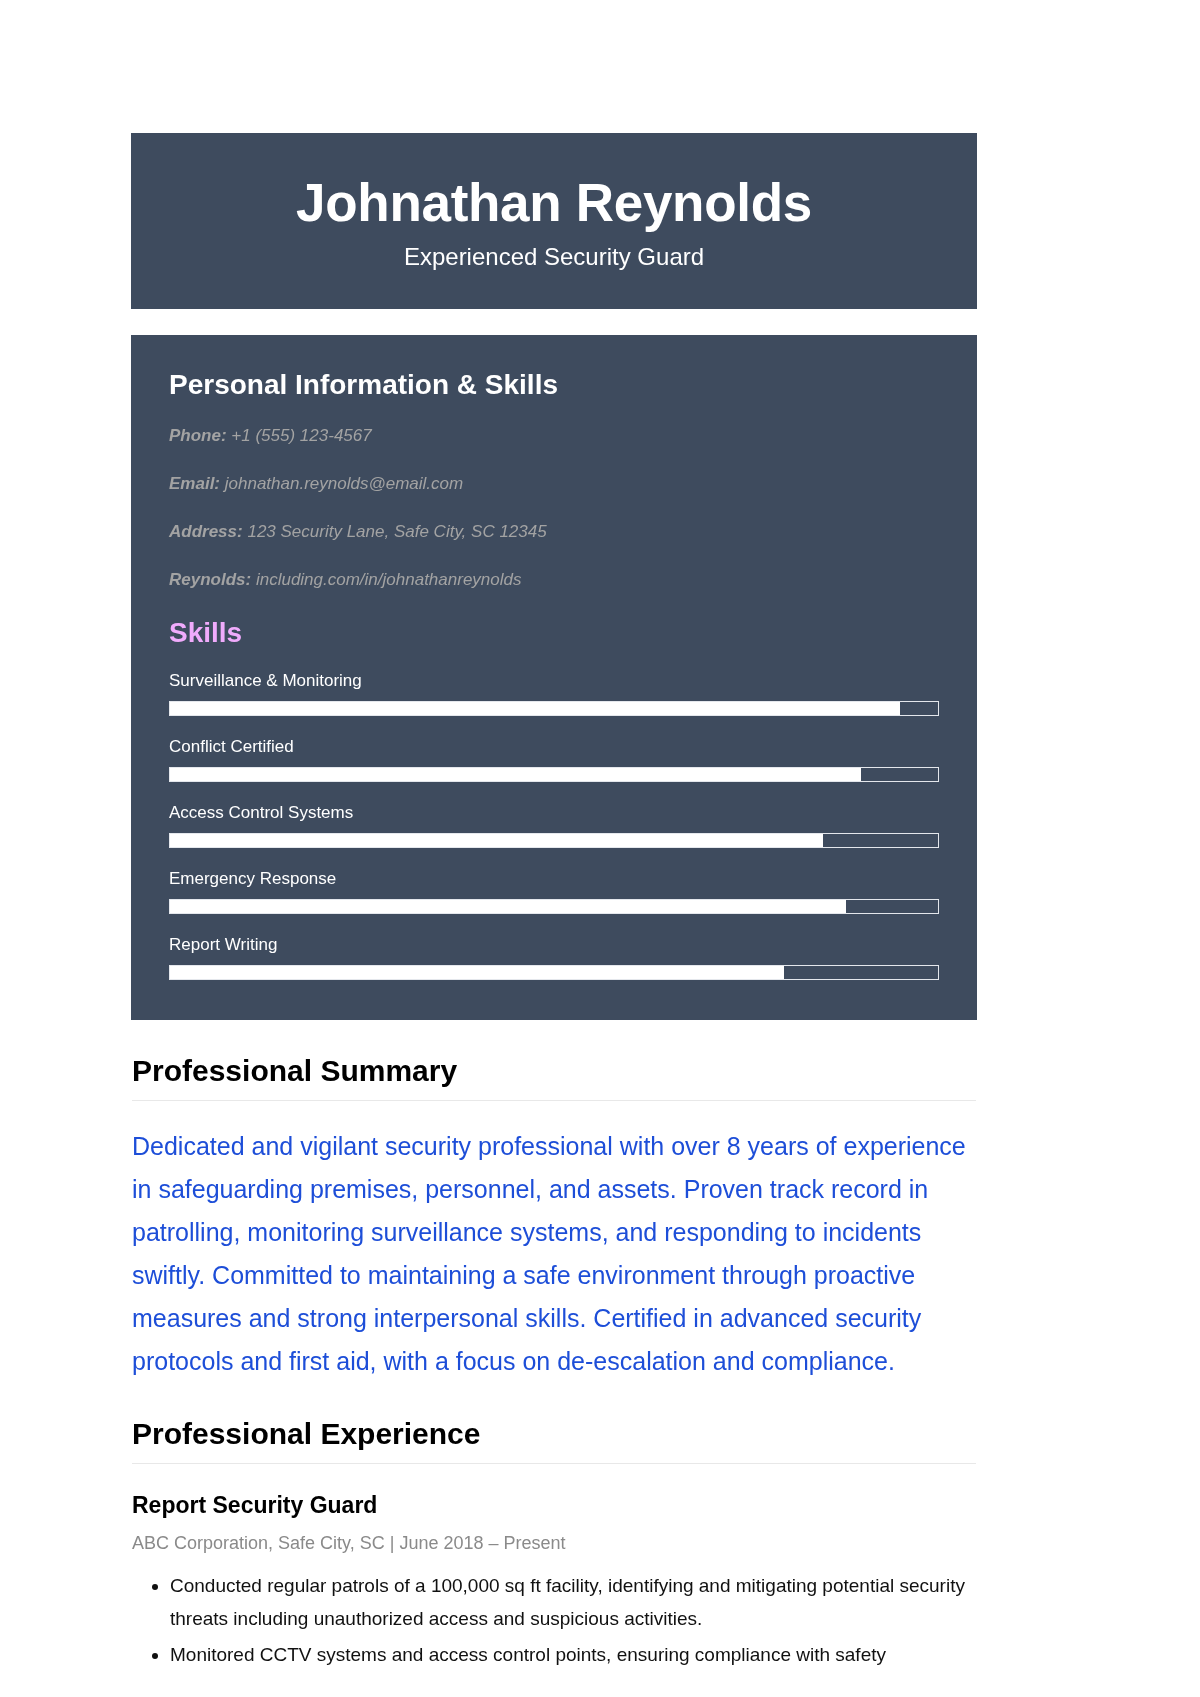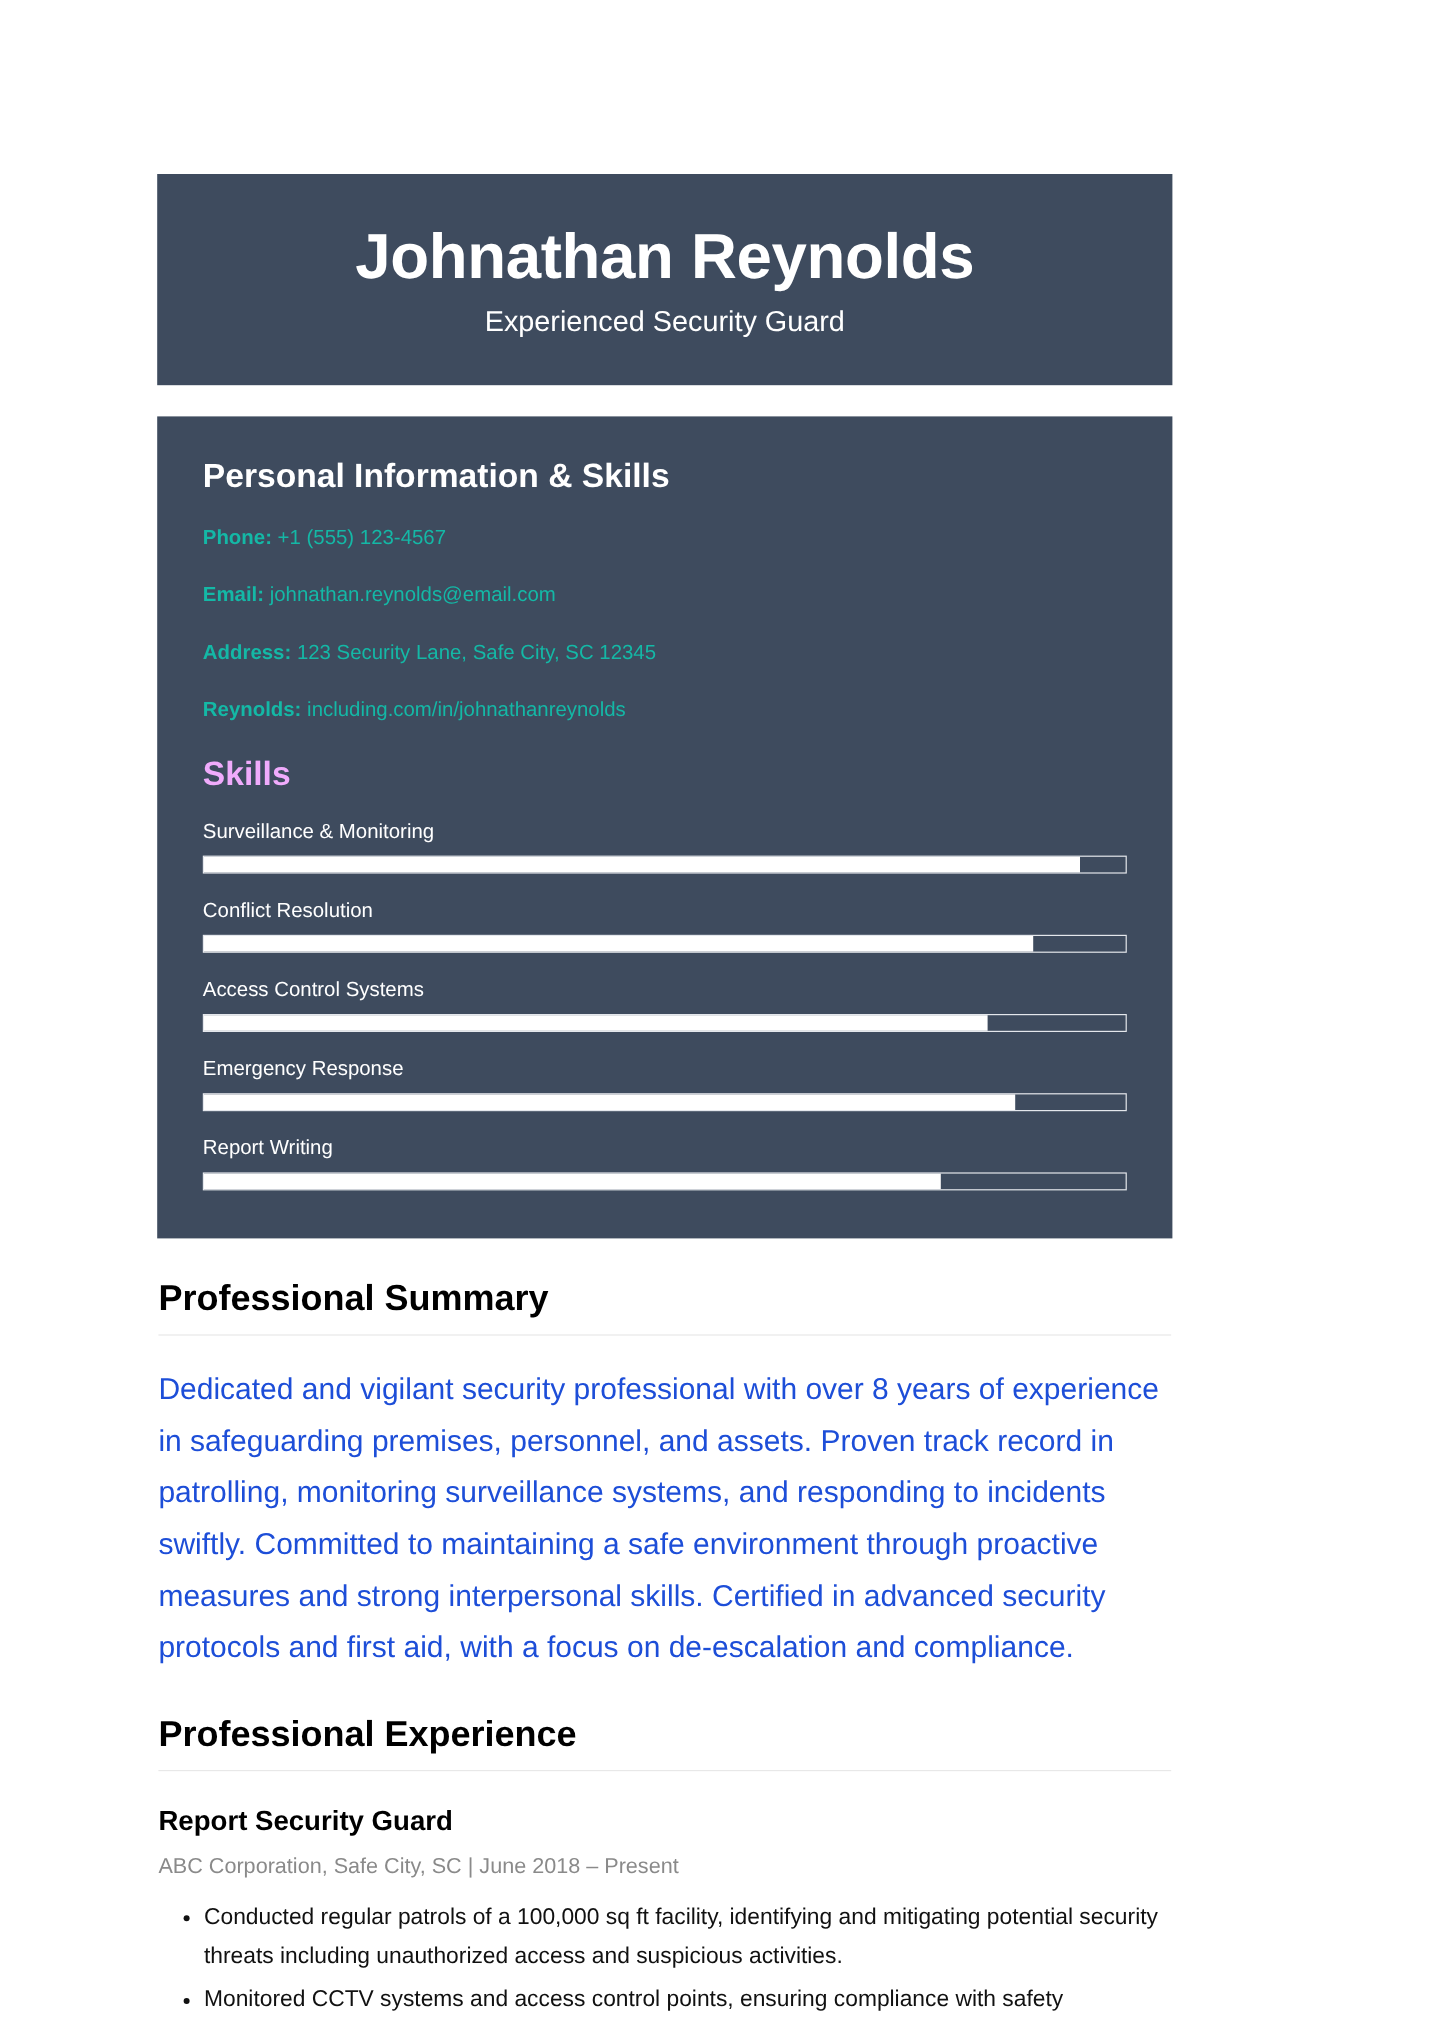--- a/index.html
+++ b/index.html
@@ -15,21 +15,21 @@
   .page {
     position: relative;
     width: 1200px;
     height: 1697px;
     background: #ffffff;
   }
 
   .sheet {
     position: absolute;
     left: 131px;
-    top: 12px;
+    top: 0;
     width: 846px;
   }
 
   
   .header-band {
     margin-top: 133px;
     background: #3e4b5e;
     padding: 42px 30px 38px 30px;
     text-align: center;
   }
@@ -53,24 +53,25 @@
     background: #3e4b5e;
     padding: 34px 38px 40px 38px;
   }
   .panel-title {
     color: #ffffff;
     font-size: 28px;
     font-weight: bold;
     margin-bottom: 24px;
   }
   .contact-line {
-    color: #14b8a6;
+    color: #a3a3a3;
     font-size: 17px;
     line-height: 1.3;
     margin-bottom: 26px;
+    font-style: italic;
   }
   .contact-line:last-of-type { margin-bottom: 0; }
   .contact-label { font-weight: bold; }
   .contact-value { font-weight: normal; }
 
   .skills-title {
     color: #f0abfc;
     font-size: 28px;
     font-weight: bold;
     margin-top: 24px;
@@ -171,21 +172,21 @@
       <div class="skills-title">Skills</div>
 
       <div class="skill-row">
         <div class="skill-name">Surveillance &amp; Monitoring</div>
         <div class="skill-track">
           <div class="skill-fill" style="width: 95%;"></div>
         </div>
       </div>
 
       <div class="skill-row">
-        <div class="skill-name">Conflict Resolution</div>
+        <div class="skill-name">Conflict Certified</div>
         <div class="skill-track">
           <div class="skill-fill" style="width: 90%;"></div>
         </div>
       </div>
 
       <div class="skill-row">
         <div class="skill-name">Access Control Systems</div>
         <div class="skill-track">
           <div class="skill-fill" style="width: 85%;"></div>
         </div>

